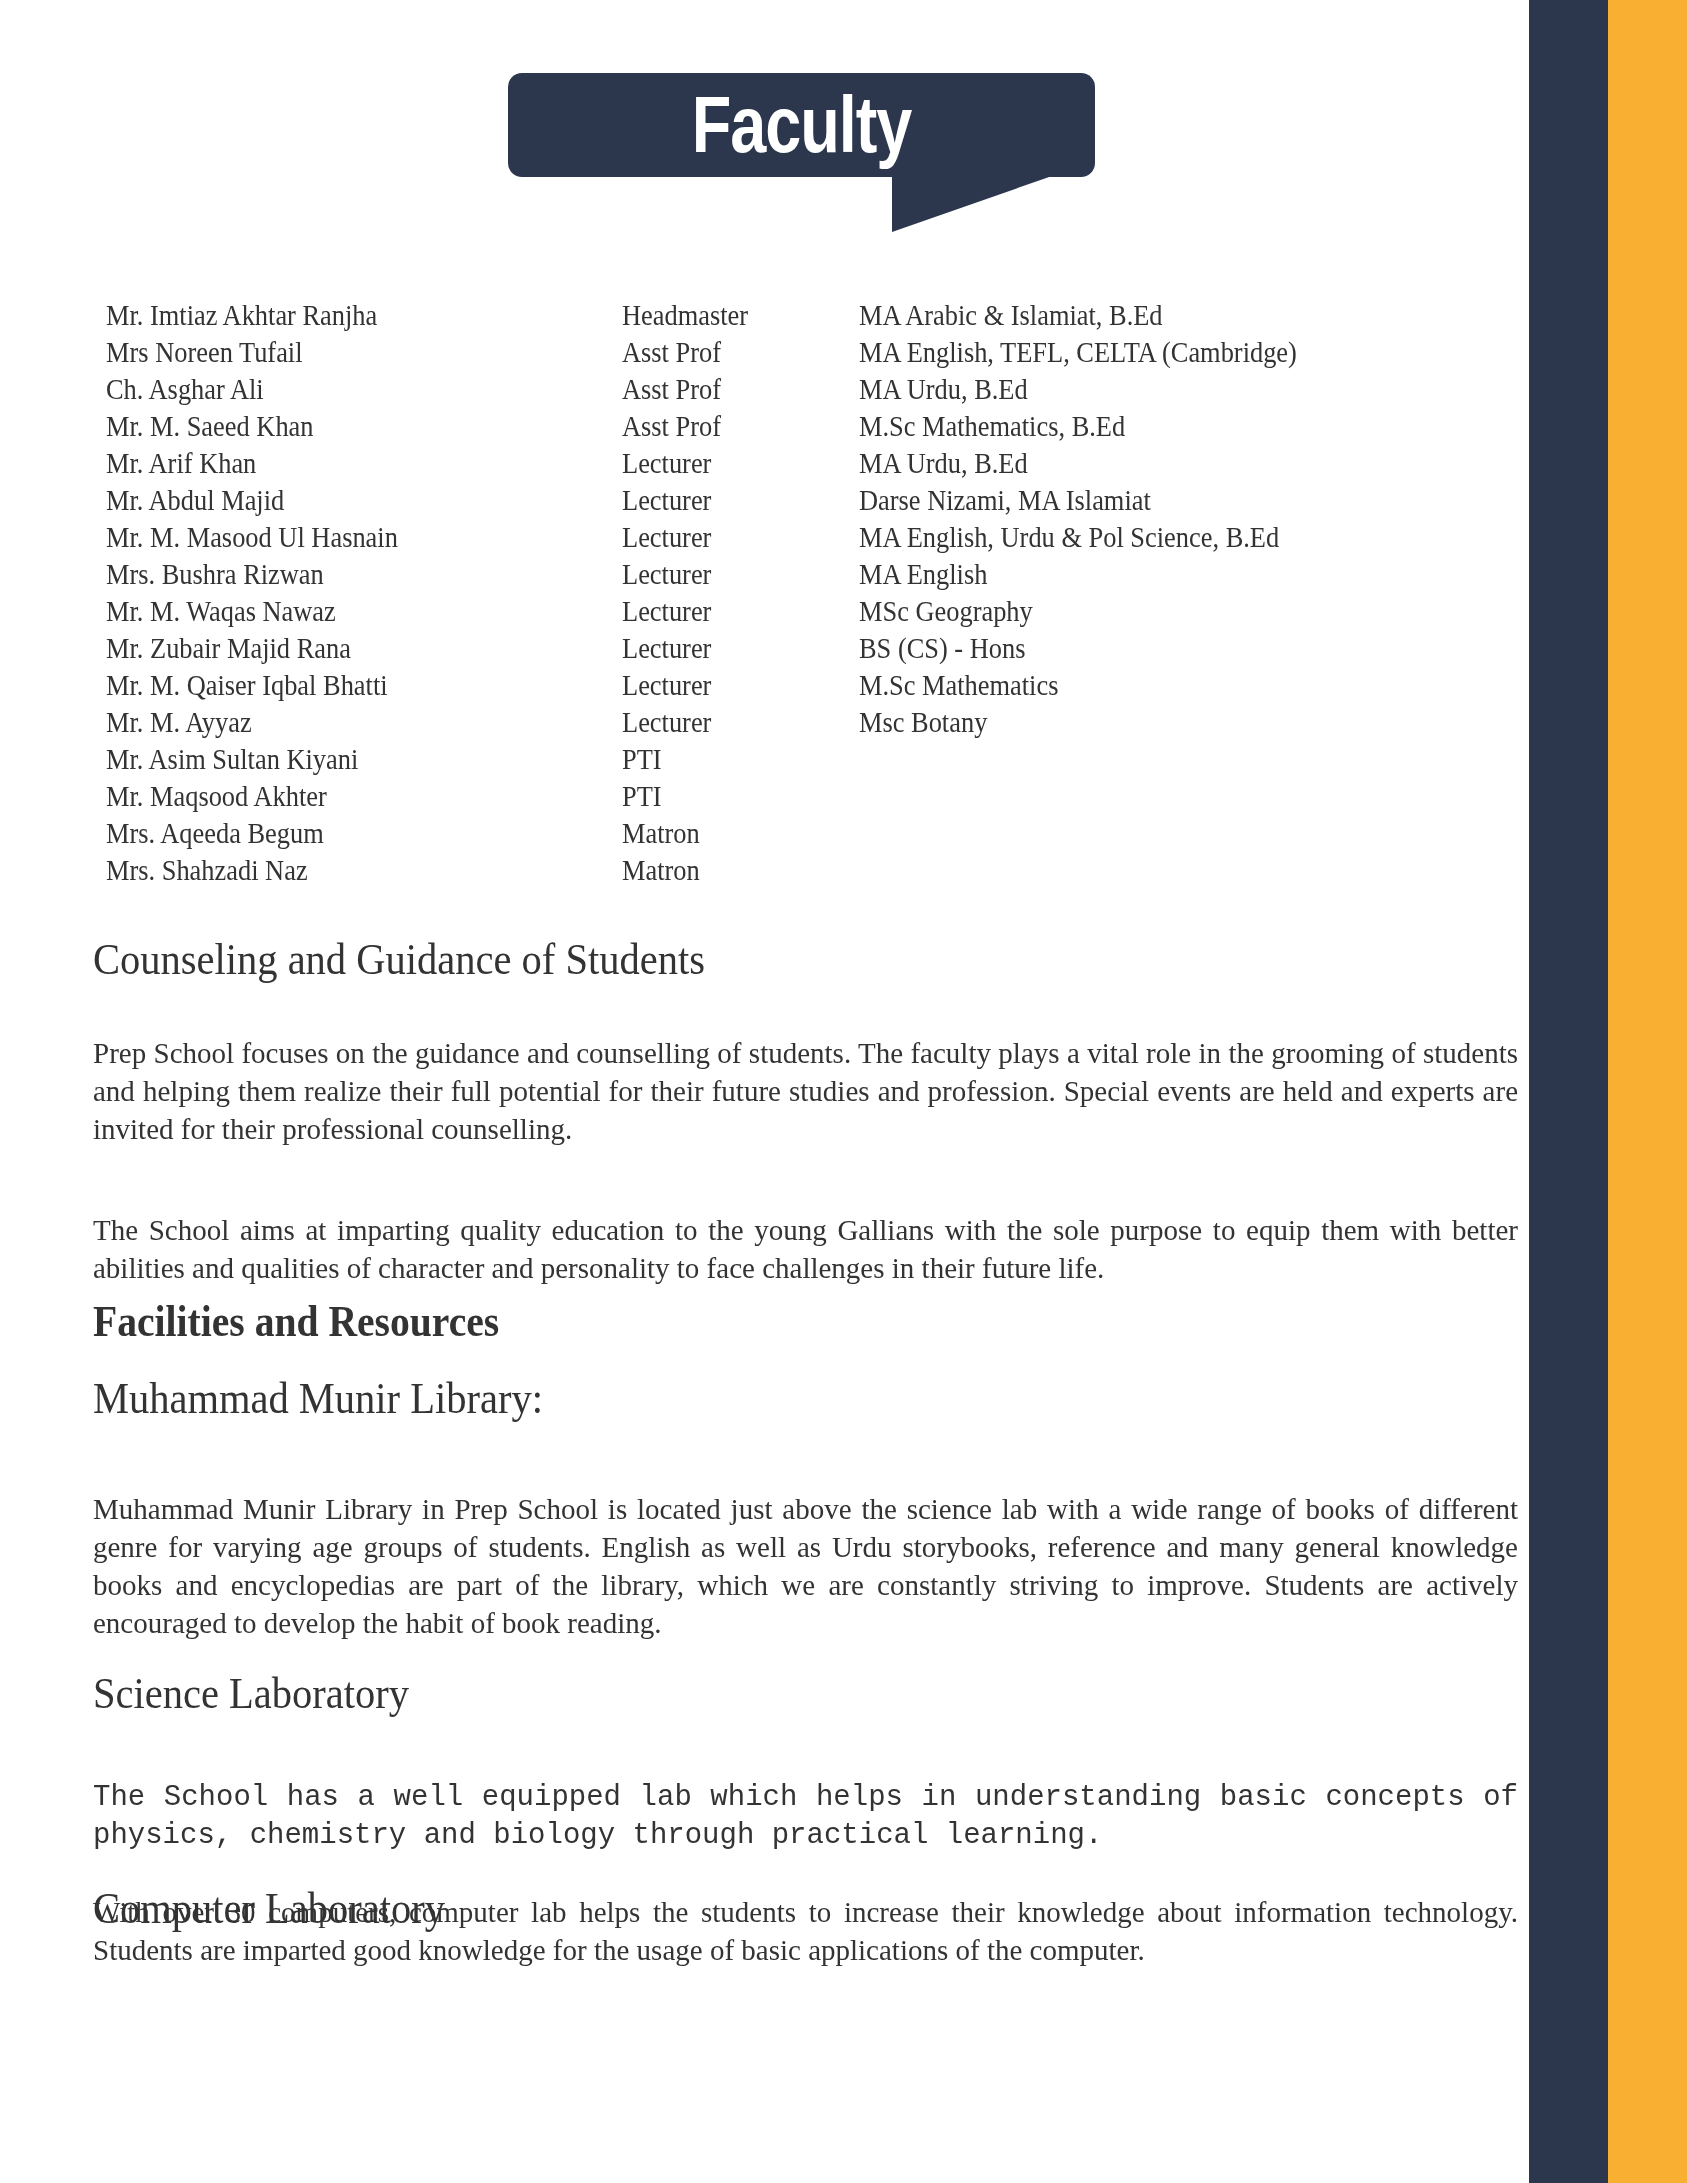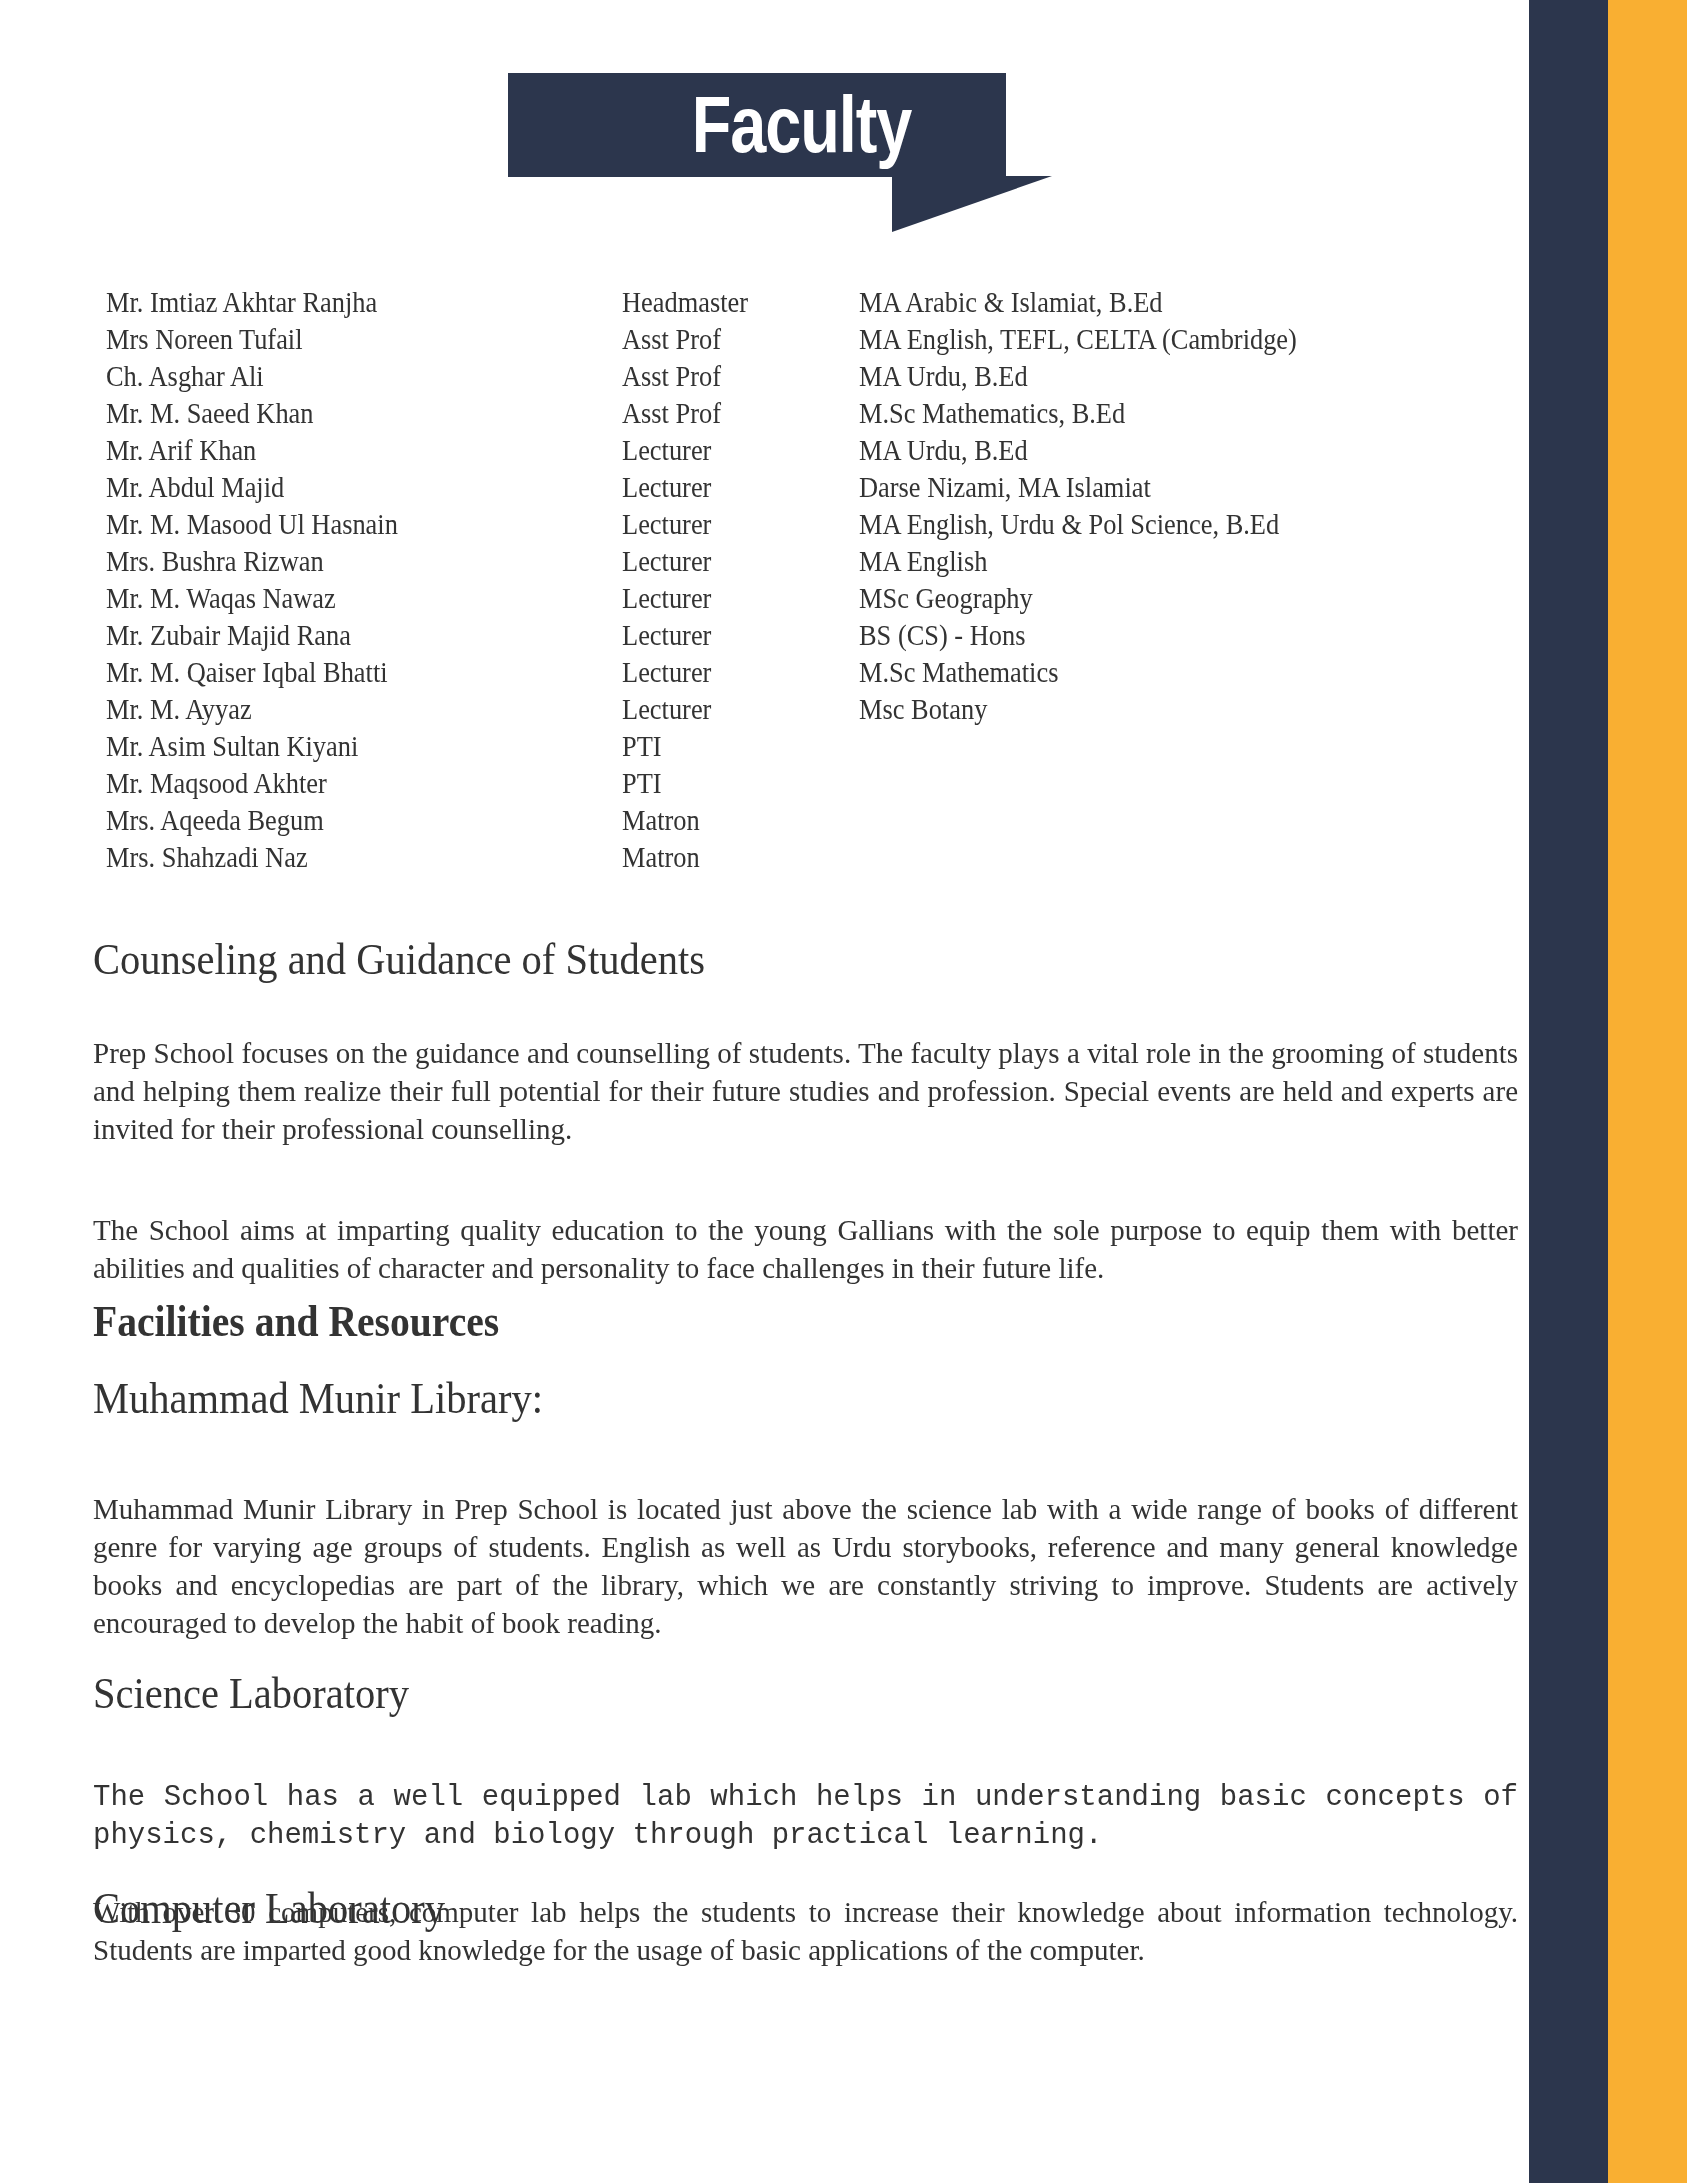--- a/index.html
+++ b/index.html
@@ -4,29 +4,29 @@
 <style>
   html, body { margin: 0; padding: 0; }
   body {
     width: 1687px; height: 2183px; position: relative; overflow: hidden;
     background: #ffffff; color: #333333;
     font-family: "Liberation Serif", "DejaVu Serif", serif;
   }
   .stripe-navy { position: absolute; left: 1529px; top: 0; width: 79px; height: 2183px; background: #2C364D; }
   .stripe-orange { position: absolute; left: 1608px; top: 0; width: 79px; height: 2183px; background: #F9AF32; }
 
-  .banner { position: absolute; left: 508px; top: 73px; width: 498px; height: 104px; background: #2C364D; }
+  .banner { position: absolute; left: 508px; top: 73px; width: 587px; height: 104px; background: #2C364D; border-radius: 14px; }
   .banner-tail { position: absolute; left: 892px; top: 176px; width: 0; height: 0;
     border-top: 56px solid #2C364D; border-right: 160px solid transparent; }
   .banner-title { position: absolute; left: 0; top: 0; width: 587px; height: 104px;
     display: flex; align-items: center; justify-content: center;
     font-family: "Liberation Sans", "DejaVu Sans", sans-serif; font-weight: bold;
     font-size: 79px; color: #ffffff; letter-spacing: -1.3px; transform: scaleX(0.82); }
 
-  .faculty-table { position: absolute; left: 106px; top: 284px; }
+  .faculty-table { position: absolute; left: 106px; top: 297px; }
   .faculty-row { position: relative; height: 37px; width: 1323px; font-size: 30px; line-height: 36px; }
   .faculty-row span { position: absolute; top: 0; white-space: nowrap; transform-origin: left center; transform: scaleX(0.88); }
   .col-name { left: 0; }
   .col-desig { left: 516px; }
   .col-qual { left: 753px; }
 
   .heading { position: absolute; left: 93px; font-size: 45px; white-space: nowrap; transform-origin: left center; transform: scaleX(0.9); }
   .heading-bold { font-weight: bold; font-size: 44px; }
   .para { position: absolute; left: 93px; width: 1425px; font-size: 29px; line-height: 38px; text-align: justify; }
   .para p { margin: 0; }

